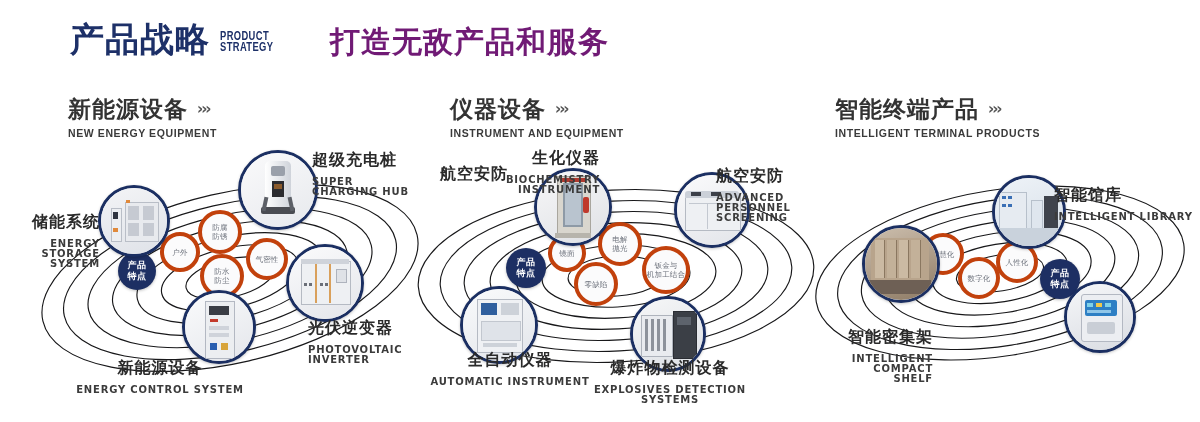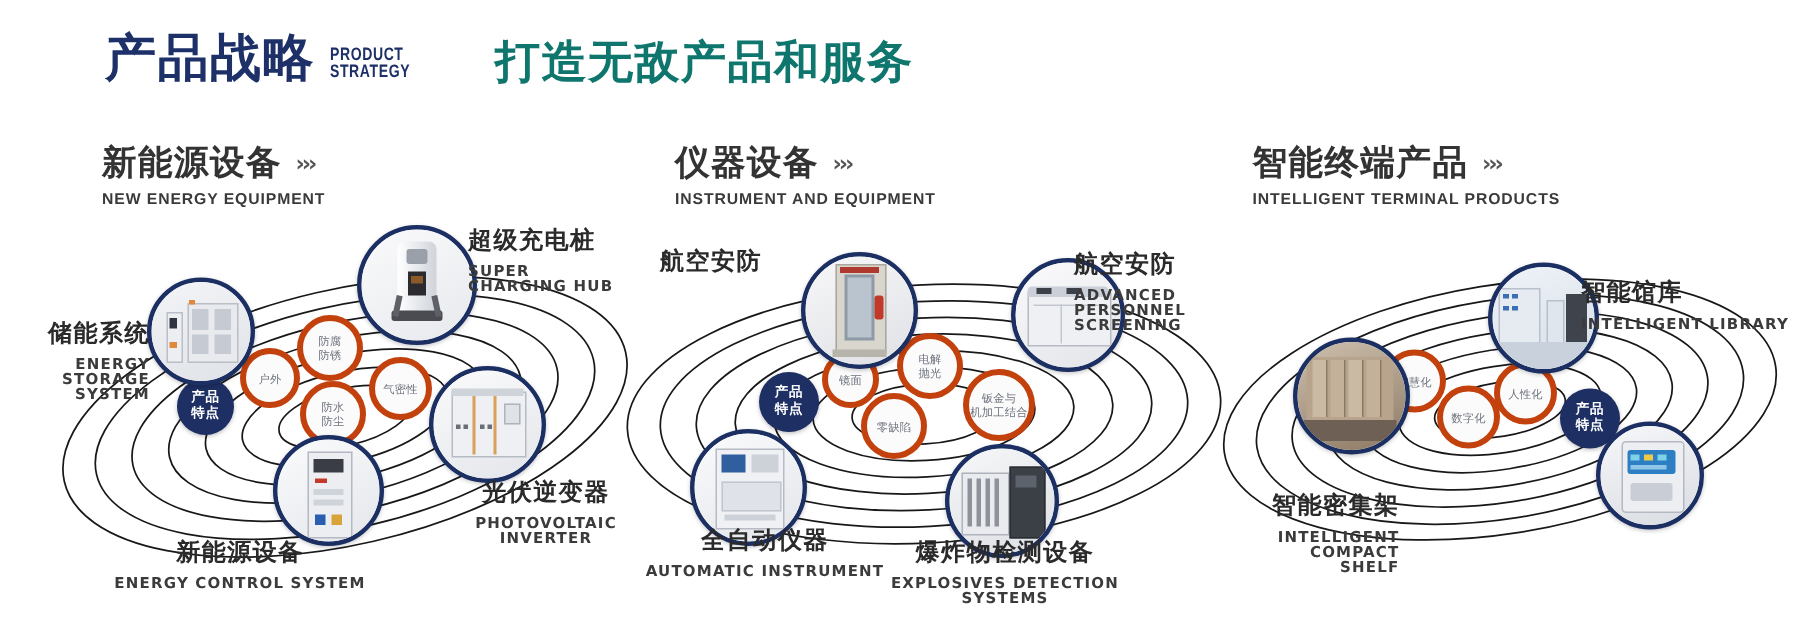--- a/index.html
+++ b/index.html
@@ -20,21 +20,21 @@
     font-size:34px;font-weight:bold;color:#1d3068;letter-spacing:1px;
     line-height:1;font-family:"DejaVu Sans","Liberation Sans",sans-serif;
   }
   .hdr-en{
     color:#1d3068;font-weight:bold;font-size:12px;line-height:11px;
     letter-spacing:0.5px;transform:scaleX(0.78);transform-origin:left bottom;
     padding-bottom:3px;white-space:pre-line;
   }
   .hdr-sub{
     position:absolute;top:24px;left:330px;
-    font-size:30px;font-weight:bold;color:#0f766e;letter-spacing:1px;
+    font-size:30px;font-weight:bold;color:#701a75;letter-spacing:1px;
     font-family:"DejaVu Sans","Liberation Sans",sans-serif;line-height:1.2;
   }
 
   
   .sec{position:absolute;}
   .sec .sec-cn{
     font-size:23px;font-weight:bold;color:#333;letter-spacing:1px;
     font-family:"DejaVu Sans","Liberation Sans",sans-serif;
     display:flex;align-items:center;gap:9px;line-height:1.15;
   }
@@ -203,21 +203,21 @@
 
     <div class="lbl r" style="left:-40px;top:62px;width:100px;">
       <div class="cn">储能系统</div>
       <div class="en">ENERGY STORAGE
 SYSTEM</div>
     </div>
     <div class="lbl" style="left:272px;top:0px;">
       <div class="cn">超级充电桩</div>
       <div class="en">SUPER CHARGING HUB</div>
     </div>
-    <div class="lbl" style="left:268px;top:168px;text-align:center;">
+    <div class="lbl" style="left:268px;top:168px;">
       <div class="cn">光伏逆变器</div>
       <div class="en">PHOTOVOLTAIC INVERTER</div>
     </div>
     <div class="lbl c" style="left:20px;top:208px;width:200px;">
       <div class="cn">新能源设备</div>
       <div class="en">ENERGY CONTROL SYSTEM</div>
     </div>
   </div>
 
   <div class="cluster" style="left:420px;top:150px;width:390px;height:250px;">
@@ -288,20 +288,25 @@
         <div class="dv" style="left:24px;top:20px;width:3px;height:32px;background:#8d929b;"></div>
         <div class="dv" style="left:30px;top:20px;width:3px;height:32px;background:#8d929b;"></div>
         <div class="dv" style="left:40px;top:12px;width:22px;height:46px;background:#3b3f46;border:1px solid #2a2d33;"></div>
         <div class="dv" style="left:44px;top:18px;width:14px;height:8px;background:#5d636c;"></div>
       </div>
     </div>
 
     <div class="lbl r" style="left:-22px;top:14px;width:110px;">
       <div class="cn">航空安防</div>
     </div>
+    <div class="lbl r" style="left:10px;top:-2px;width:170px;">
+      <div class="cn">生化仪器</div>
+      <div class="en">BIOCHEMISTRY
+INSTRUMENT</div>
+    </div>
     <div class="lbl" style="left:296px;top:16px;">
       <div class="cn">航空安防</div>
       <div class="en">ADVANCED PERSONNEL
 SCREENING</div>
     </div>
     <div class="lbl c" style="left:150px;top:208px;width:200px;">
       <div class="cn">爆炸物检测设备</div>
       <div class="en">EXPLOSIVES DETECTION SYSTEMS</div>
     </div>
     <div class="lbl c" style="left:-5px;top:200px;width:190px;">

